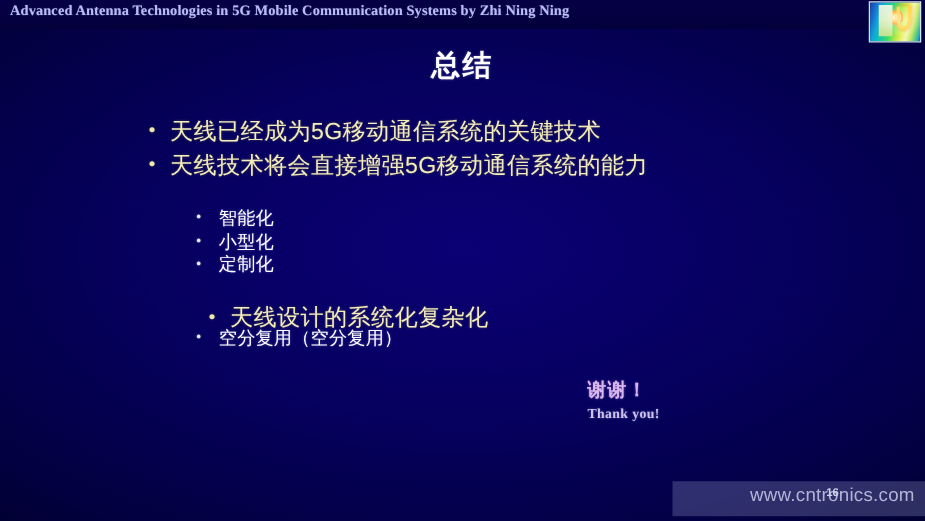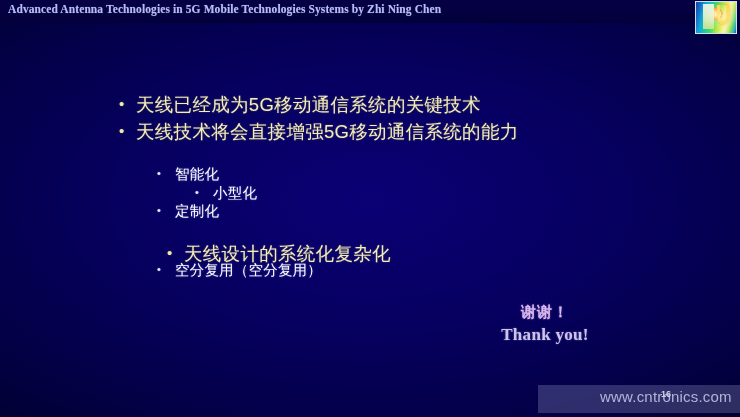--- a/index.html
+++ b/index.html
@@ -93,31 +93,31 @@
     letter-spacing:.2px;
     text-shadow:0 0 2px rgba(170,180,255,.45);
   }
   .l2 .dot{
     display:inline-block; width:18px;
     color:#eaeaf6; font-size:11px; vertical-align:2px;
   }
   
   #thanks{
     position:absolute; left:470px; top:303px;
-    width:150px; text-align:center;
+    width:150px; 
   }
   #thanks-cn{
     font-size:15px; font-weight:bold; color:#d9b8ef;
     letter-spacing:1px;
     text-shadow:0 0 2px rgba(200,150,240,.6);
   }
   #thanks-en{
     margin-top:3px;
     font-family:"Liberation Serif", serif;
-    font-size:17px; font-weight:bold; color:#cdc4ee;
+    font-size:11px; font-weight:bold; color:#cdc4ee;
     letter-spacing:.3px;
     text-shadow:0 0 2px rgba(180,170,240,.5);
   }
   
   #watermark{
     position:absolute; left:538px; top:385px;
     width:202px; height:28px;
     background:rgba(150,152,200,.30);
   }
   #watermark-text{
@@ -133,34 +133,35 @@
     font-size:9px; font-weight:bold;
     color:#cfd2ea;
   }
 </style>
 </head>
 <body>
 
 <div id="slide">
 
   <div id="header-band"></div>
-  <div id="header-title">Advanced Antenna Technologies in 5G Mobile Technologies Systems by Zhi Ning Chen</div>
+  <div id="header-title">Advanced Antenna Technologies in 5G Mobile Communication Systems by Zhi Ning Ning</div>
 
   <div id="logo">
     <div class="lw"></div>
     <div class="lu"></div>
     <div class="lshine"></div>
   </div>
 
+  <div id="slide-title">总结</div>
 
   <div id="body-list">
       <div class="l1" style="top: 92px;"><span class="dot">•</span><span>天线已经成为5G移动通信系统的关键技术</span></div>
       <div class="l1" style="top: 119px;"><span class="dot">•</span><span>天线技术将会直接增强5G移动通信系统的能力</span></div>
       <div class="l2" style="top: 165px;"><span class="dot">•</span><span>智能化</span></div>
-      <div class="l2" style="top: 184px; margin-left: 38px;"><span class="dot">•</span><span>小型化</span></div>
+      <div class="l2" style="top: 184px;"><span class="dot">•</span><span>小型化</span></div>
       <div class="l2" style="top: 202px;"><span class="dot">•</span><span>定制化</span></div>
       <div class="l1" style="top: 241px; margin-left: 48px;"><span class="dot">•</span><span>天线设计的系统化复杂化</span></div>
       <div class="l2" style="top: 261px;"><span class="dot">•</span><span>空分复用（空分复用）</span></div>
     </div>
 
   <div id="thanks">
     <div id="thanks-cn">谢谢！</div>
     <div id="thanks-en">Thank you!</div>
   </div>
 

